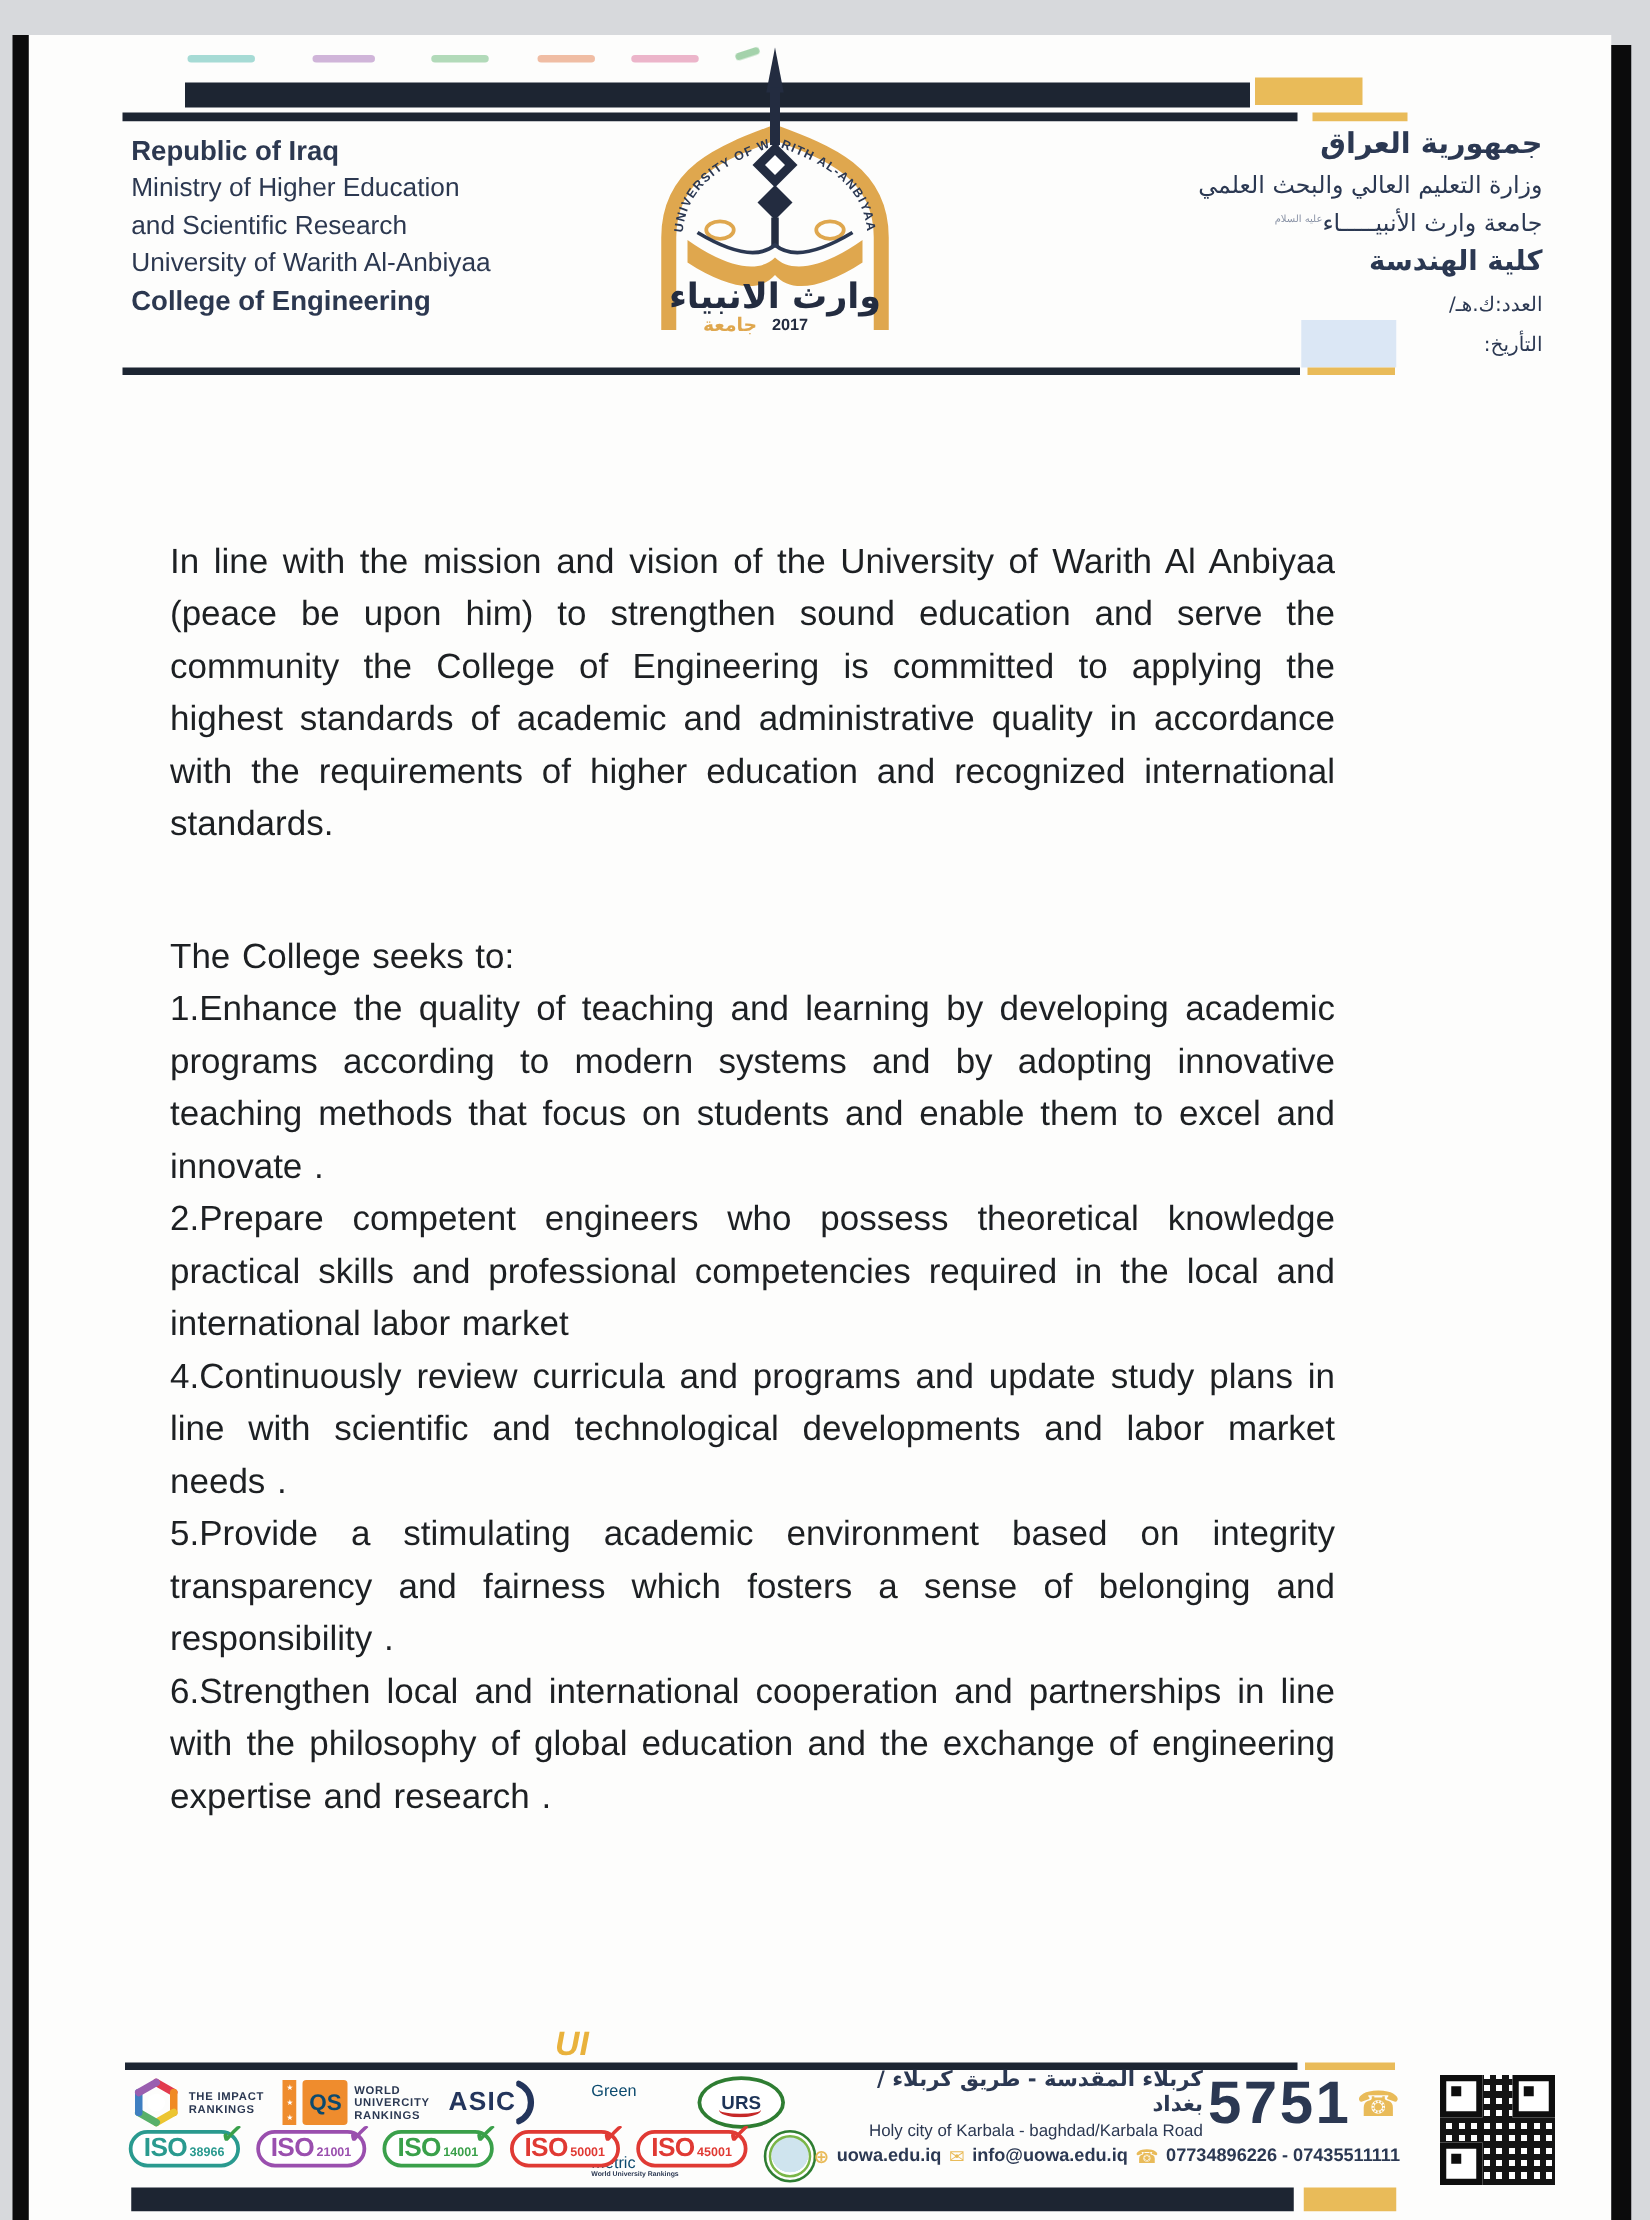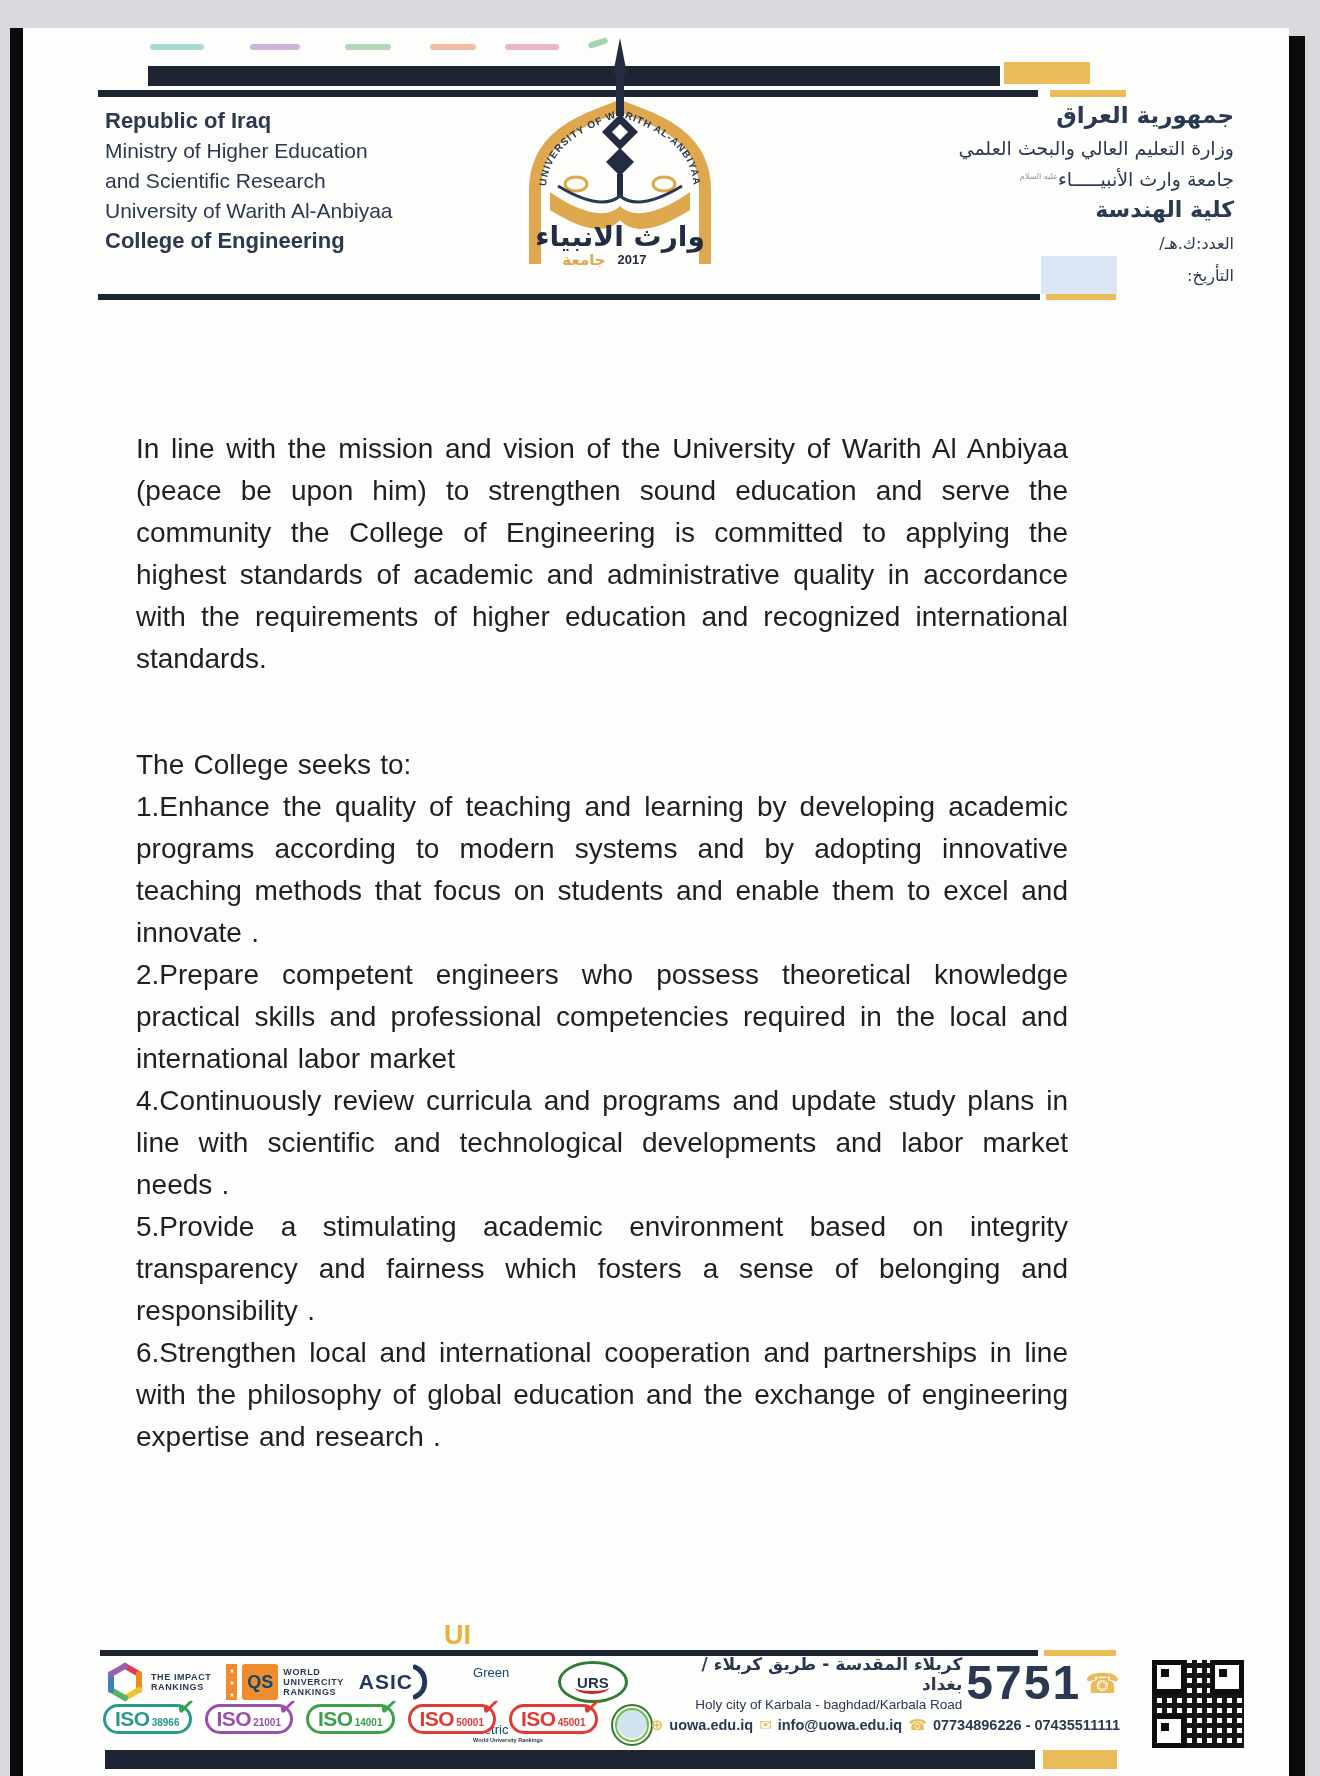--- a/index.html
+++ b/index.html
@@ -52,21 +52,21 @@
   .logos-row2{left:103px;top:1704px;display:flex;align-items:flex-start;gap:13px;}
   .mini{font-size:9px;font-weight:bold;color:#2b3852;line-height:10px;letter-spacing:.6px;}
   .hexwrap{display:flex;align-items:center;gap:6px;}
   .qswrap{display:flex;align-items:center;gap:5px;}
   .qs-stars{width:11px;height:36px;background:#ef8c2d;display:flex;flex-direction:column;
             align-items:center;justify-content:space-around;color:#fff;font-size:6px;}
   .qs-box{width:36px;height:36px;background:#ef8c2d;color:#0c4a6e;font-weight:bold;font-size:18px;
           display:flex;align-items:center;justify-content:center;border-radius:3px;}
   .asic{display:flex;align-items:center;color:#23355c;font-size:21px;font-weight:bold;letter-spacing:1px;}
   .uiwrap{display:flex;align-items:flex-start;gap:2px;}
-  .ui-big{font-size:27px;font-weight:bold;color:#e9b23c;line-height:26px;}
+  .ui-big{font-size:27px;font-weight:bold;color:#e9b23c;line-height:26px;font-style:italic;}
   .ui-col{display:flex;flex-direction:column;}
   .ui-green{color:#0c4a6e;font-size:13px;line-height:13px;margin-top:44px;}
   .ui-sub{font-size:5.5px;color:#2b3852;font-weight:bold;margin-top:1px;}
   .urs{width:64px;height:36px;border:3px solid #2e7d32;border-radius:50%;position:relative;
        display:flex;align-items:center;justify-content:center;background:#fff;}
   .urs span{font-size:15px;font-weight:bold;color:#1d3357;z-index:1;}
   .urs::after{content:"";position:absolute;left:14px;bottom:6px;width:34px;height:10px;
               border-bottom:3px solid #c62828;border-radius:50%;}
   .iso-pill{position:relative;border:3px solid #888;border-radius:18px;background:#fff;
             padding:0 9px;display:flex;align-items:baseline;gap:2px;}

